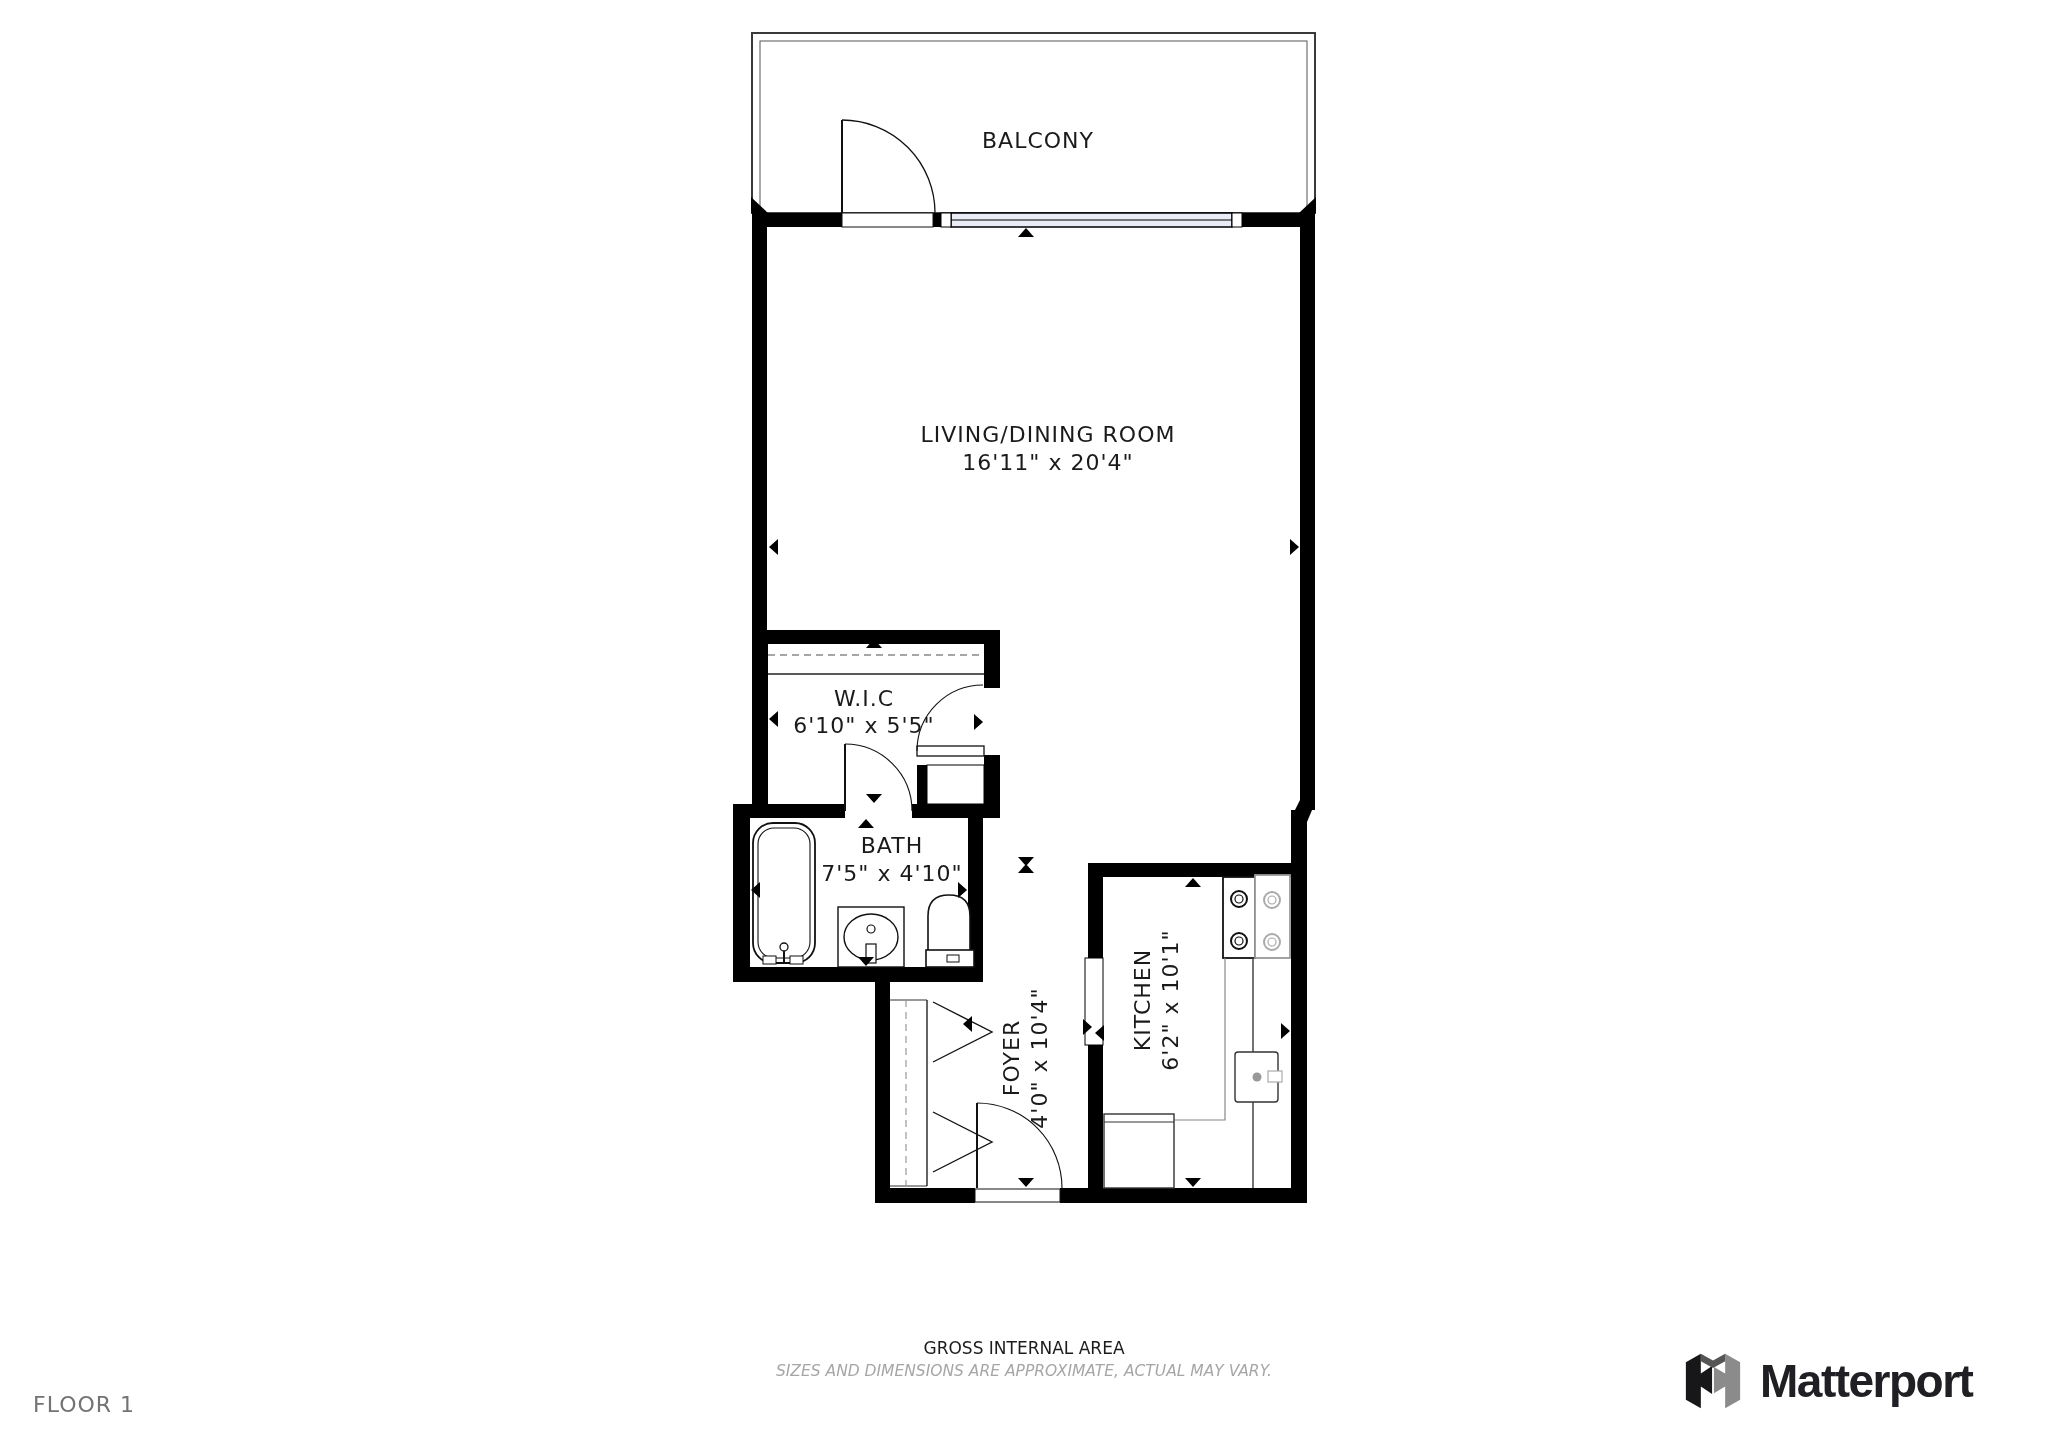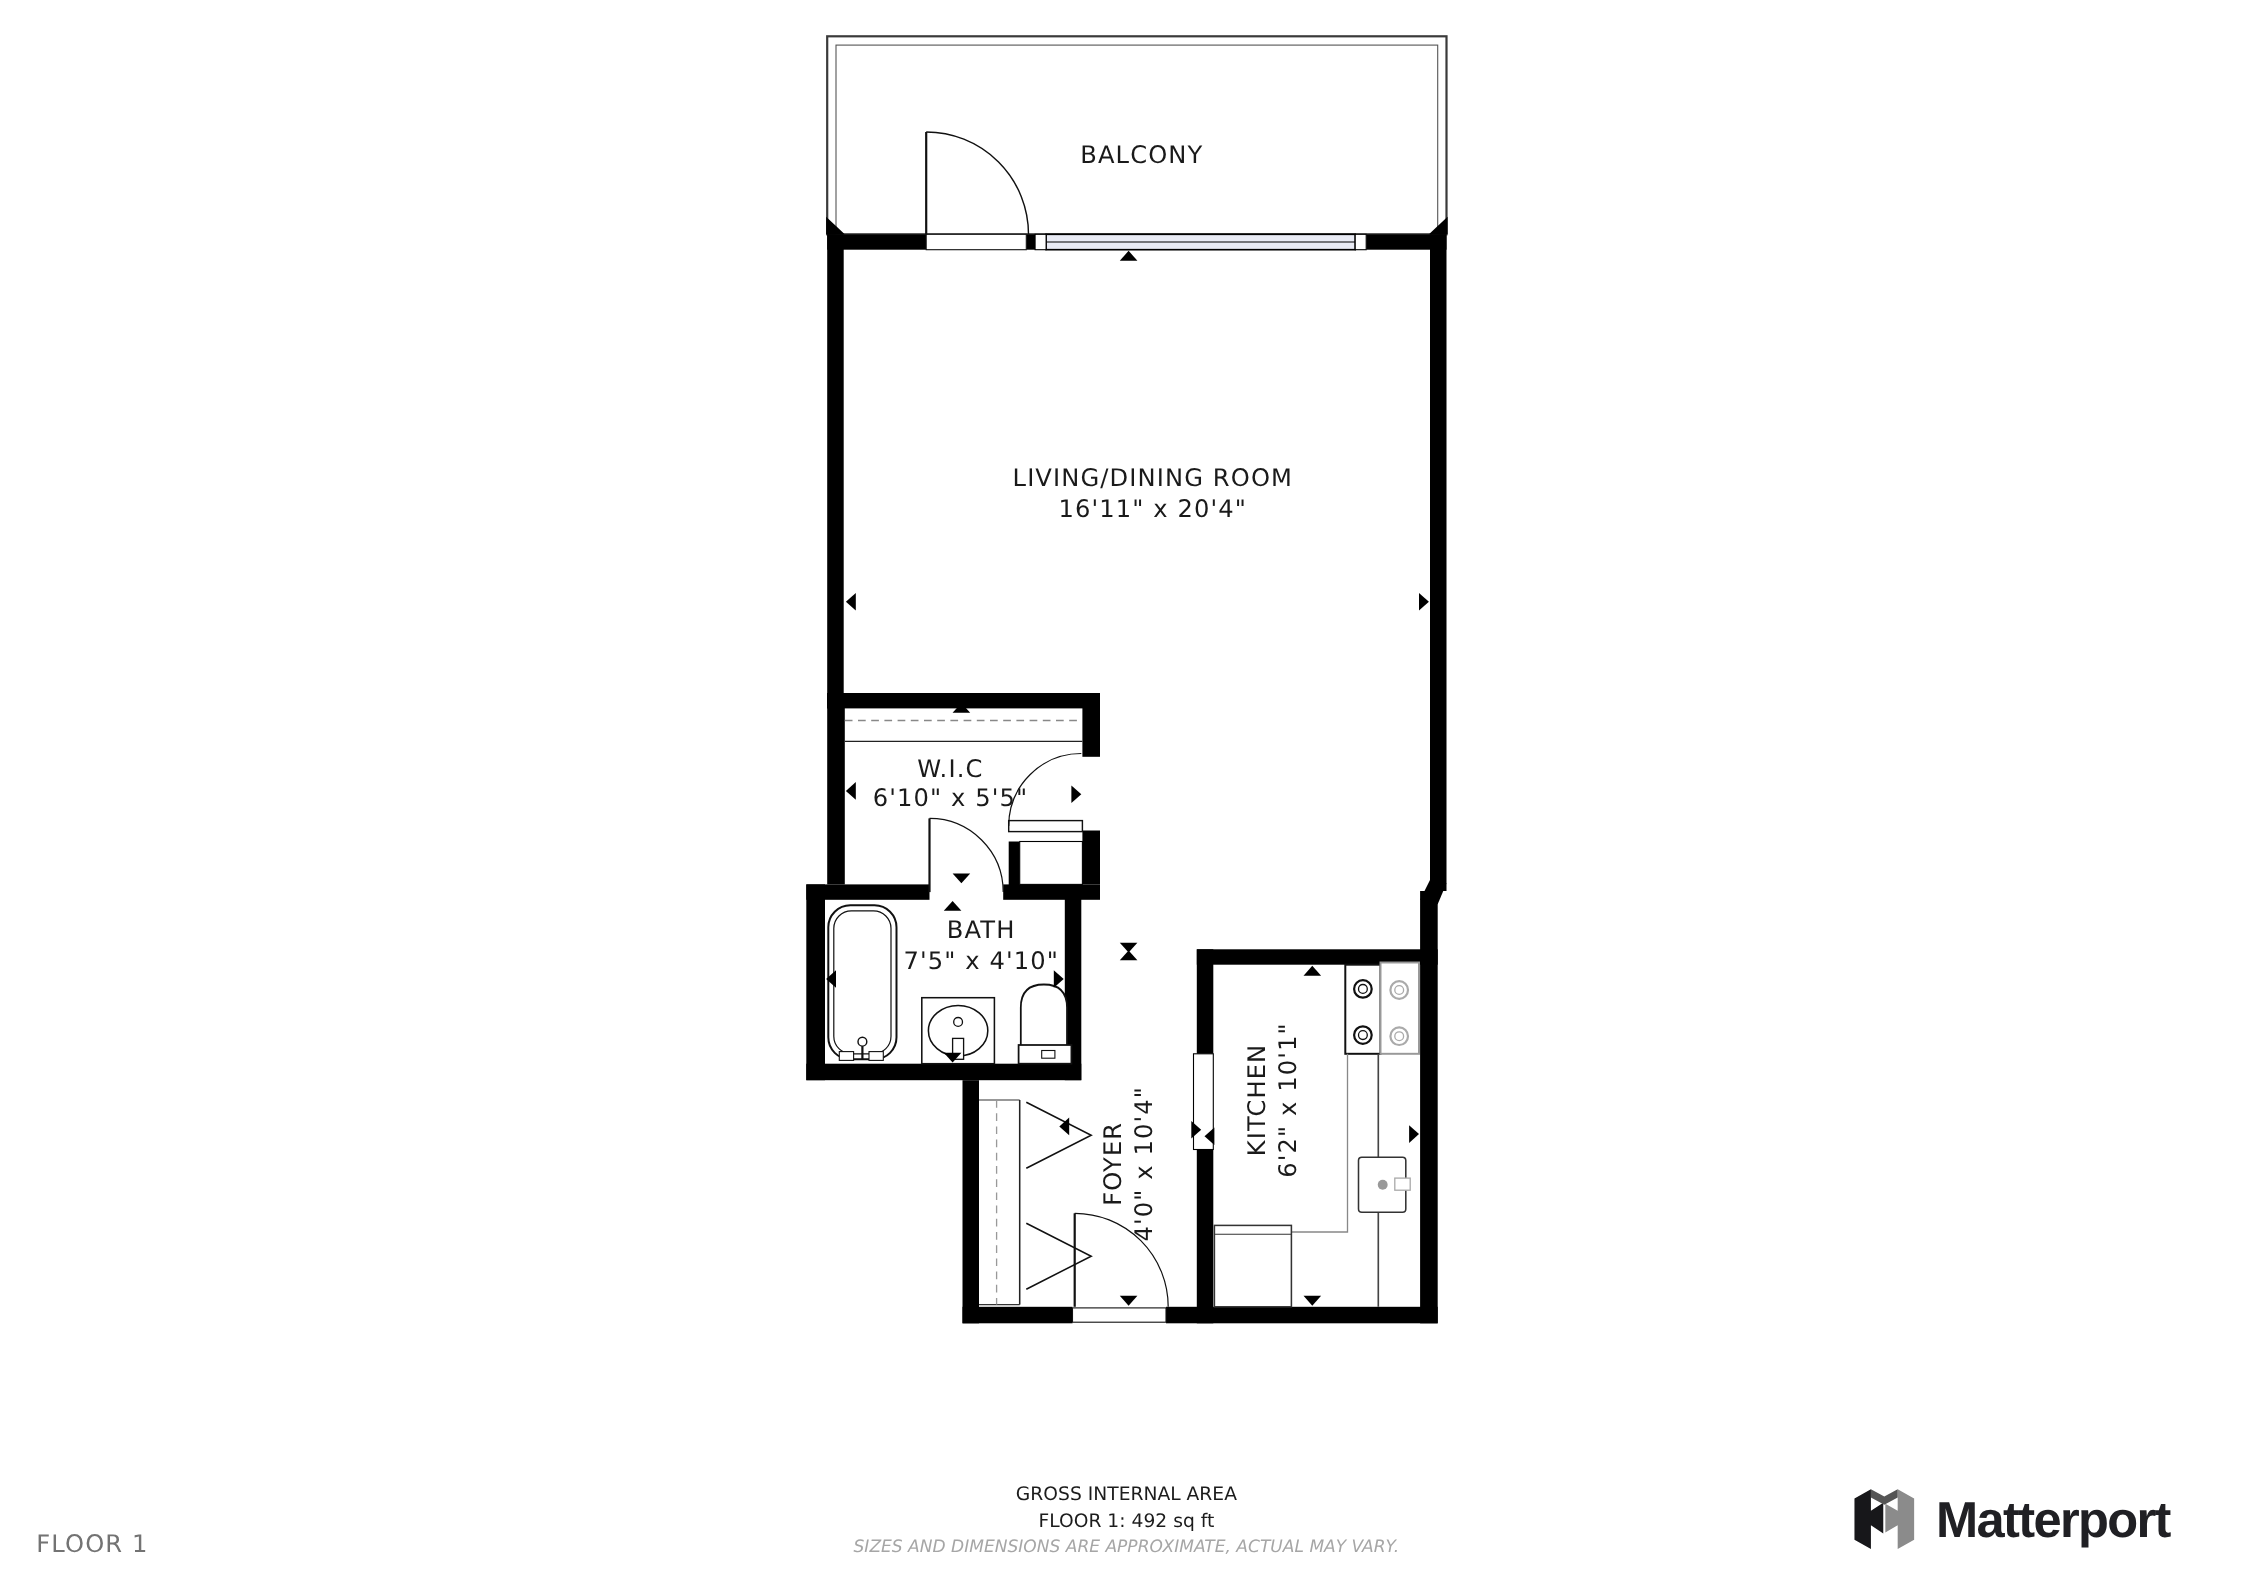--- a/index.html
+++ b/index.html
@@ -1,21 +1,21 @@
 <!DOCTYPE html>
 <html><head>
 <meta charset="utf-8">
 <style>
   html,body{margin:0;padding:0;}
   body{width:2048px;height:1448px;position:relative;background:#ffffff;overflow:hidden;
        font-family:"DejaVu Sans",sans-serif;}
   svg.plan{position:absolute;left:0;top:0;}
   svg.plan text{font-family:"DejaVu Sans",sans-serif;font-size:22px;fill:#1a1a1a;
                 letter-spacing:1px;text-anchor:middle;}
-  .area-summary{position:absolute;top:1336px;left:0;width:2048px;text-align:center;margin-top:11px;}
+  .area-summary{position:absolute;top:1336px;left:0;width:2048px;text-align:center;}
   .area-line{font-size:17px;color:#1c1c1c;line-height:24px;}
   .disclaimer{font-size:15.5px;color:#a6a6a6;line-height:23px;font-style:italic;}
   .floor-label{position:absolute;left:33px;top:1392px;font-size:22px;color:#737373;
                letter-spacing:1px;}
   .brand{position:absolute;left:1684px;top:1351px;display:flex;align-items:center;gap:18px;}
   .brand .wordmark{font-family:"Liberation Sans",sans-serif;font-weight:bold;font-size:46px;
                    color:#202024;letter-spacing:-1.5px;text-align:right;}
 </style>
 </head>
 <body>
@@ -178,21 +178,20 @@
   <text x="892" y="853">BATH</text>
   <text x="892" y="881">7'5" x 4'10"</text>
   <text transform="translate(1019,1058) rotate(-90)">FOYER</text>
   <text transform="translate(1047,1058) rotate(-90)">4'0" x 10'4"</text>
   <text transform="translate(1150,1000) rotate(-90)">KITCHEN</text>
   <text transform="translate(1178,1000) rotate(-90)">6'2" x 10'1"</text>
 </svg>
 
 <div class="area-summary">
   <div class="area-line">GROSS INTERNAL AREA</div>
-  <div class="area-line">FLOOR 1: 492 sq ft</div>
   <div class="disclaimer">SIZES AND DIMENSIONS ARE APPROXIMATE, ACTUAL MAY VARY.</div>
 </div>
 
 <div class="floor-label">FLOOR 1</div>
 
 <div class="brand">
   <svg width="58" height="60" viewBox="0 0 62 64">
     <path d="M2,12 L18,3 L18,24 L30,16 L30,46 L18,38 L18,61 L2,52 Z" fill="#17171a"></path>
     <path d="M60,12 L44,3 L44,24 L32,17 L32,45 L44,38 L44,61 L60,52 Z" fill="#8b8b8b"></path>
     <path d="M18,3 L31,10 L44,3 L44,11 L31,18 L18,11 Z" fill="#555555"></path>

